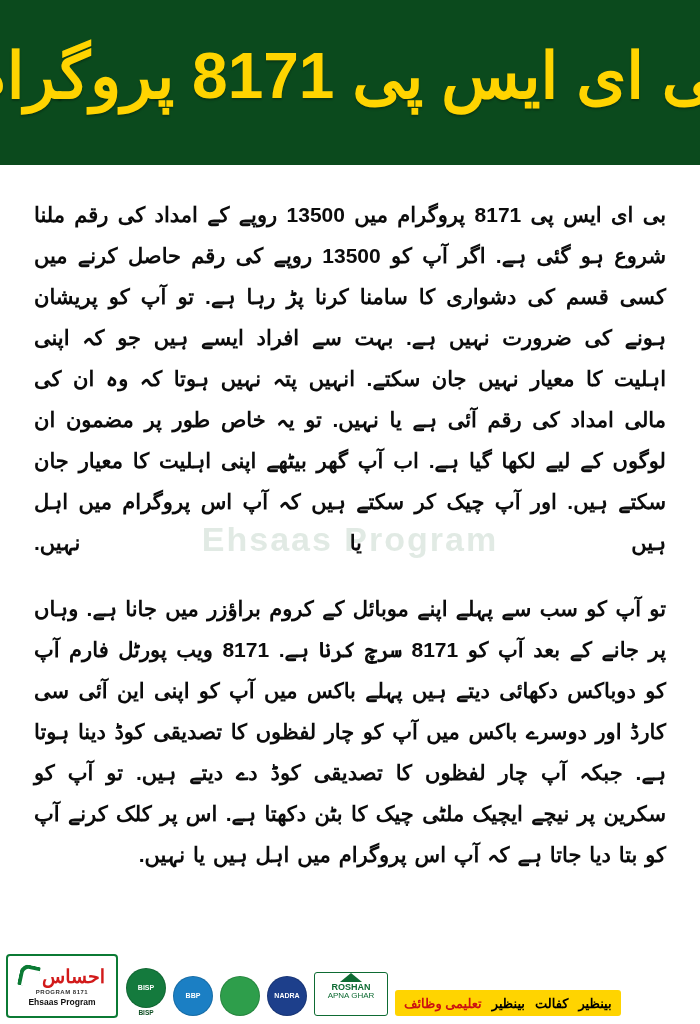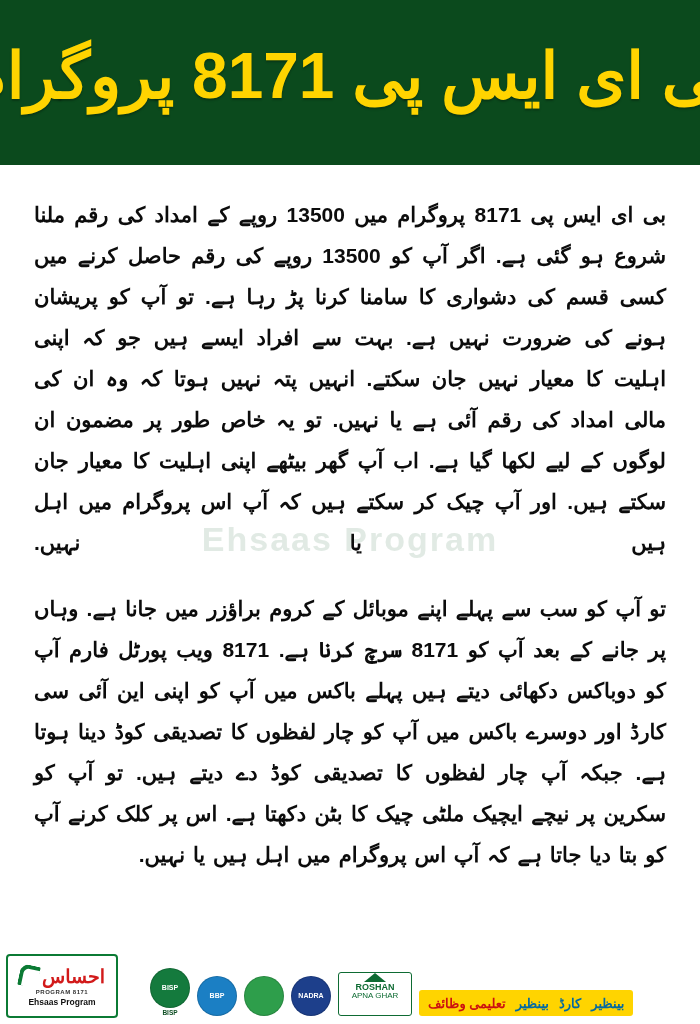--- a/index.html
+++ b/index.html
@@ -94,21 +94,20 @@
     position: absolute;
     left: 0;
     bottom: 0;
     width: 700px;
     height: 84px;
     background: #ffffff;
     display: flex;
     align-items: flex-end;
     padding: 0 6px 6px 6px;
     box-sizing: border-box;
-    gap: 24px;
   }
   .ehsaas-logo {
     width: 108px;
     height: 60px;
     border: 2px solid #0b7a34;
     border-radius: 4px;
     display: flex;
     flex-direction: column;
     align-items: center;
     justify-content: center;
@@ -232,21 +231,21 @@
     display: flex;
     align-items: center;
     gap: 10px;
     padding: 0 9px;
     direction: rtl;
     flex: none;
   }
   .yellow-bar span {
     font-size: 13px;
     font-weight: bold;
-    color: #0369a1;
+    color: #000000;
     white-space: nowrap;
   }
   .yellow-bar .red { color: #cc1111; }
 </style>
 </head>
 <body>
 
 <div class="page">
 
   <div class="header-banner">
@@ -299,21 +298,21 @@
       </div>
 
       <div class="roshan">
         <div class="roshan-house"></div>
         <div class="roshan-t1">ROSHAN</div>
         <div class="roshan-t2">APNA GHAR</div>
       </div>
 
       <div class="yellow-bar">
         <span>بینظیر</span>
-        <span>کارڈ</span>
+        <span>کفالت</span>
         <span>بینظیر</span>
         <span class="red">تعلیمی وظائف</span>
       </div>
 
     </div>
   </div>
 
 </div>
 
 </body></html>

